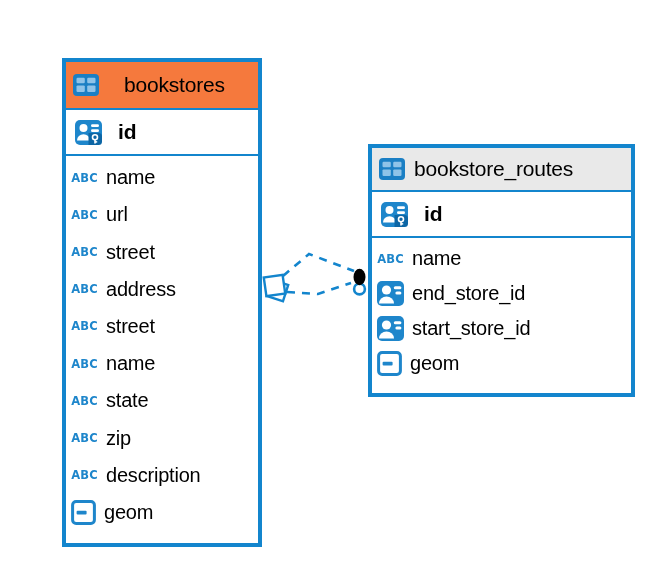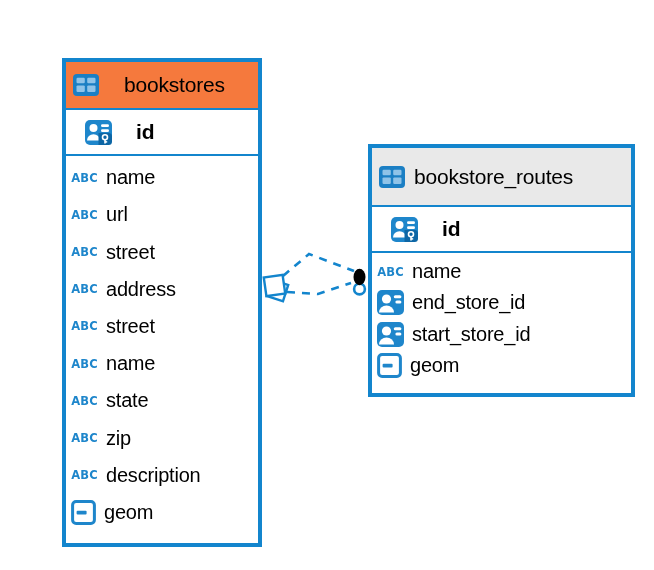--- a/index.html
+++ b/index.html
@@ -18,24 +18,24 @@
     position:absolute;box-sizing:border-box;background:#ffffff;
     border:4px solid var(--blue);display:flex;flex-direction:column;
   }
   #tbl-bookstores{left:62px;top:58px;width:200px;height:489px;}
   #tbl-routes{left:368px;top:144px;width:267px;height:253px;}
   .t-header{
     flex:none;display:flex;align-items:center;gap:9px;padding:0 7px;
     font-size:21px;letter-spacing:-0.2px;
   }
   #tbl-bookstores .t-header{height:46px;background:var(--orange);gap:25px;}
-  #tbl-routes .t-header{height:57px;background:var(--gray);}
+  #tbl-routes .t-header{height:42px;background:var(--gray);}
   .sep{flex:none;height:2px;background:var(--blue);}
   .pk-row{
-    flex:none;display:flex;align-items:center;gap:24px;padding:0 19px;
+    flex:none;display:flex;align-items:center;gap:16px;padding:0 9px;
     font-size:21px;font-weight:bold;background:#fff;
   }
   #tbl-bookstores .pk-row{height:44px;}
   #tbl-routes .pk-row{height:44px;}
   .t-cols{flex:1;display:flex;flex-direction:column;padding:3px 0 12px 0;}
   .t-row{
     flex:1;display:flex;align-items:center;gap:8px;padding:0 5px;
     font-size:20px;letter-spacing:-0.2px;background:#fff;
   }
   .icon{flex:none;display:inline-flex;align-items:center;justify-content:center;}

